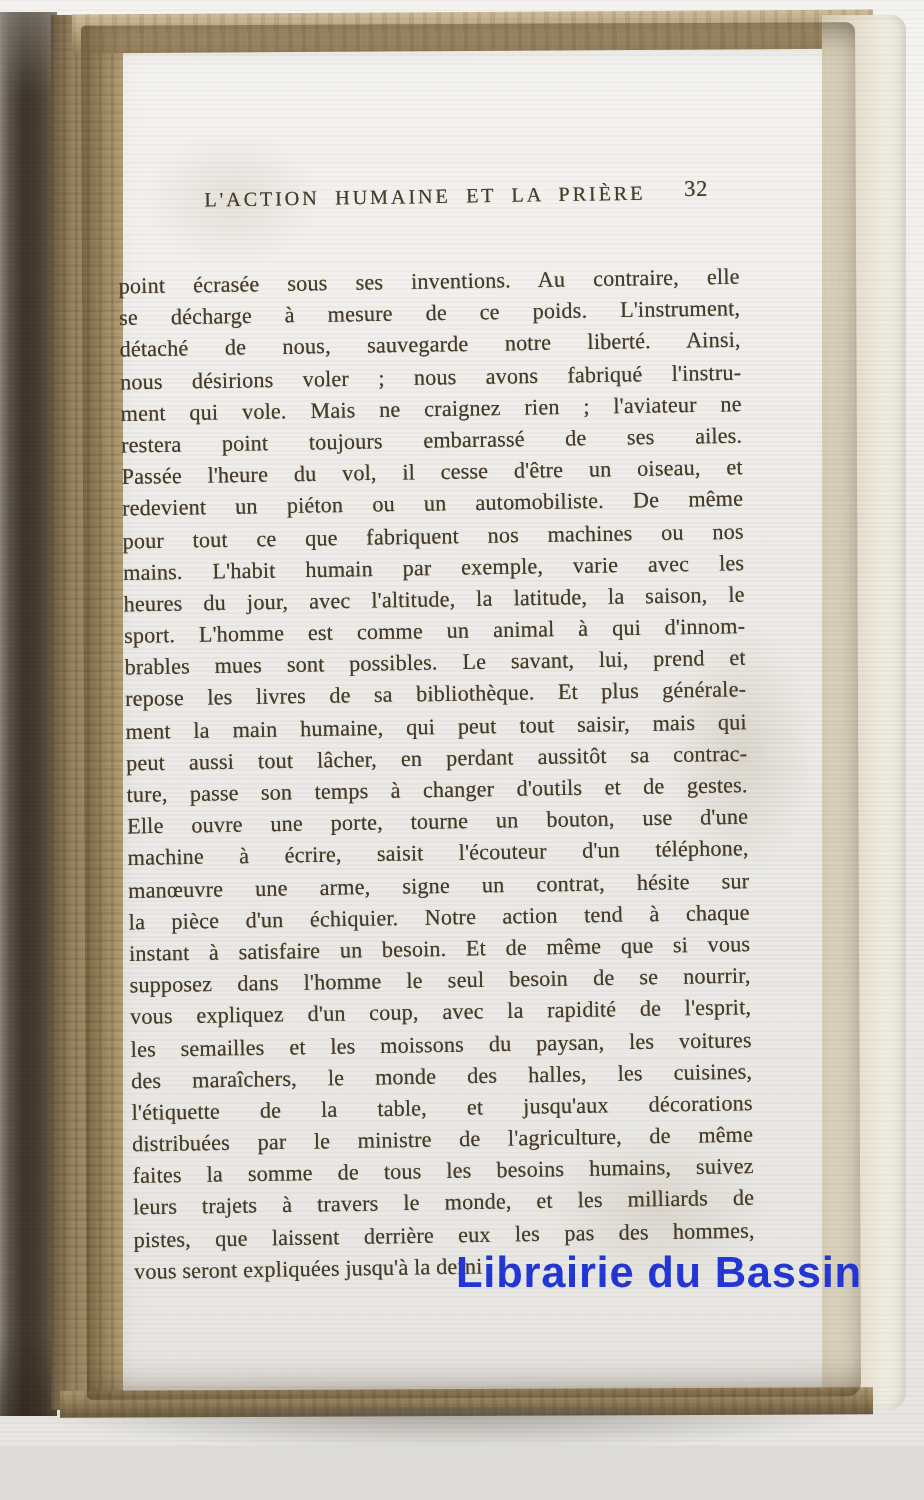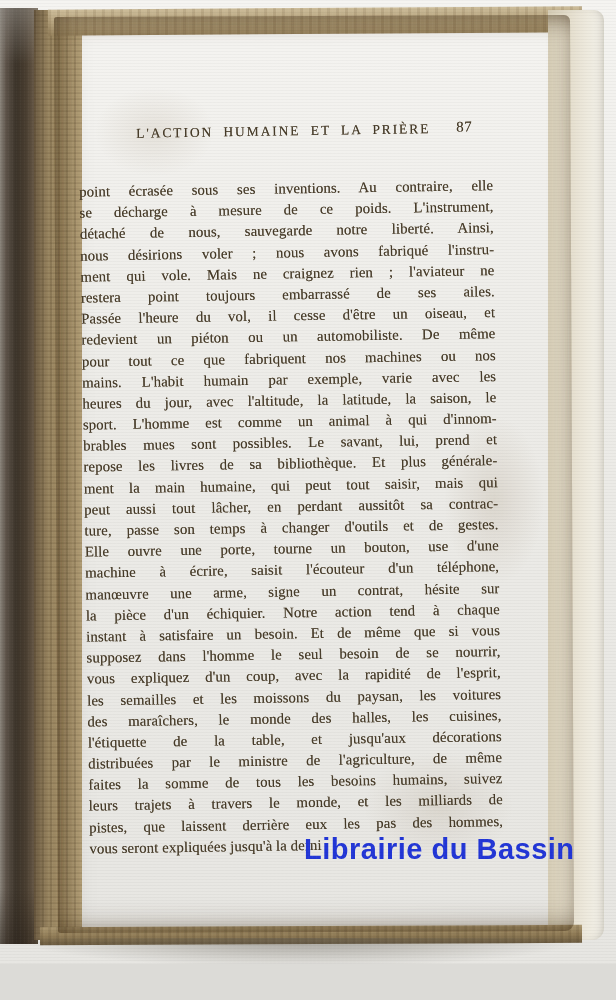--- a/index.html
+++ b/index.html
@@ -121,21 +121,21 @@
 
   <div class="page">
     <div class="stain s1"></div>
     <div class="stain s2"></div>
     <div class="stain s3"></div>
   </div>
 
   <div class="text">
     <div class="header">
       <span class="title">L'ACTION HUMAINE ET LA PRIÈRE</span>
-      <span class="num">87</span>
+      <span class="num">32</span>
     </div>
     <div class="body">
       <div class="line">point écrasée sous ses inventions. Au contraire, elle</div>
       <div class="line">se décharge à mesure de ce poids. L'instrument,</div>
       <div class="line">détaché de nous, sauvegarde notre liberté. Ainsi,</div>
       <div class="line">nous désirions voler ; nous avons fabriqué l'instru-</div>
       <div class="line">ment qui vole. Mais ne craignez rien ; l'aviateur ne</div>
       <div class="line">restera point toujours embarrassé de ses ailes.</div>
       <div class="line">Passée l'heure du vol, il cesse d'être un oiseau, et</div>
       <div class="line">redevient un piéton ou un automobiliste. De même</div>

